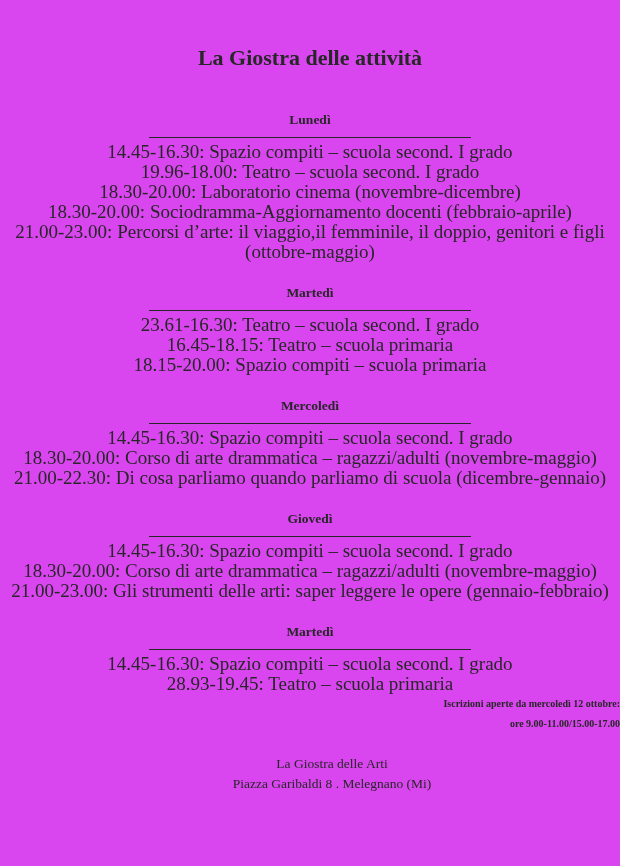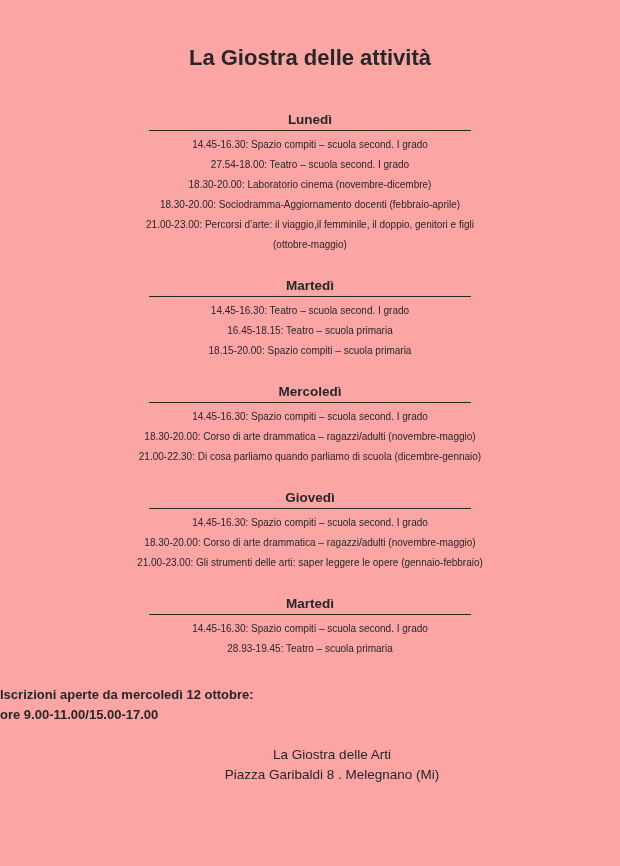--- a/index.html
+++ b/index.html
@@ -3,23 +3,23 @@
 <meta charset="utf-8">
 <style>
   html, body {
     margin: 0;
     padding: 0;
     background: #ffffff;
   }
   .page {
     width: 620px;
     height: 866px;
-    background: #fca5a5;
+    background: #d946ef;
     color: #272727;
-    font-family: Liberation Sans, sans-serif;
+    font-family: Liberation Serif, serif;
     overflow: hidden;
     box-sizing: border-box;
     padding-top: 44px;
   }
   .title {
     margin: 0;
     text-align: center;
     font-size: 22px;
     line-height: 28px;
     font-weight: 700;
@@ -30,32 +30,31 @@
   .section:first-child {
     margin-top: 40px;
   }
   .day-heading {
     width: 322px;
     margin: 0 auto 4px auto;
     text-align: center;
     font-size: 13.5px;
     line-height: 15px;
     font-weight: 700;
-    padding-bottom: 3px;
+    padding-bottom: 10px;
     border-bottom: 1.5px solid #272727;
   }
   .activity-line {
     text-align: center;
-    font-size: 10px;
+    font-size: 19px;
     line-height: 20px;
   }
   .footer-reg {
-    margin-top: 26px;
-    text-align: left;
-    font-size: 13px;
+    text-align: right;
+    font-size: 10px;
     line-height: 20px;
     font-weight: 700;
   }
   .footer-org {
     margin-top: 20px;
     text-align: center;
     font-size: 13.5px;
     line-height: 20px;
     padding-left: 44px;
   }
@@ -65,29 +64,29 @@
 
 <div class="page">
 
   <h1 class="title">La Giostra delle attività</h1>
 
   <div>
 
   <section class="section">
         <div class="day-heading">Lunedì</div>
         <div class="activity-line">14.45-16.30: Spazio compiti – scuola second. I grado</div>
-        <div class="activity-line">27.54-18.00: Teatro – scuola second. I grado</div>
+        <div class="activity-line">19.96-18.00: Teatro – scuola second. I grado</div>
         <div class="activity-line">18.30-20.00: Laboratorio cinema (novembre-dicembre)</div>
         <div class="activity-line">18.30-20.00: Sociodramma-Aggiornamento docenti (febbraio-aprile)</div>
         <div class="activity-line">21.00-23.00: Percorsi d’arte: il viaggio,il femminile, il doppio, genitori e figli</div>
         <div class="activity-line">(ottobre-maggio)</div>
       </section>
       <section class="section">
         <div class="day-heading">Martedì</div>
-        <div class="activity-line">14.45-16.30: Teatro – scuola second. I grado</div>
+        <div class="activity-line">23.61-16.30: Teatro – scuola second. I grado</div>
         <div class="activity-line">16.45-18.15: Teatro – scuola primaria</div>
         <div class="activity-line">18.15-20.00: Spazio compiti – scuola primaria</div>
       </section>
       <section class="section">
         <div class="day-heading">Mercoledì</div>
         <div class="activity-line">14.45-16.30: Spazio compiti – scuola second. I grado</div>
         <div class="activity-line">18.30-20.00: Corso di arte drammatica – ragazzi/adulti (novembre-maggio)</div>
         <div class="activity-line">21.00-22.30: Di cosa parliamo quando parliamo di scuola (dicembre-gennaio)</div>
       </section>
       <section class="section">

